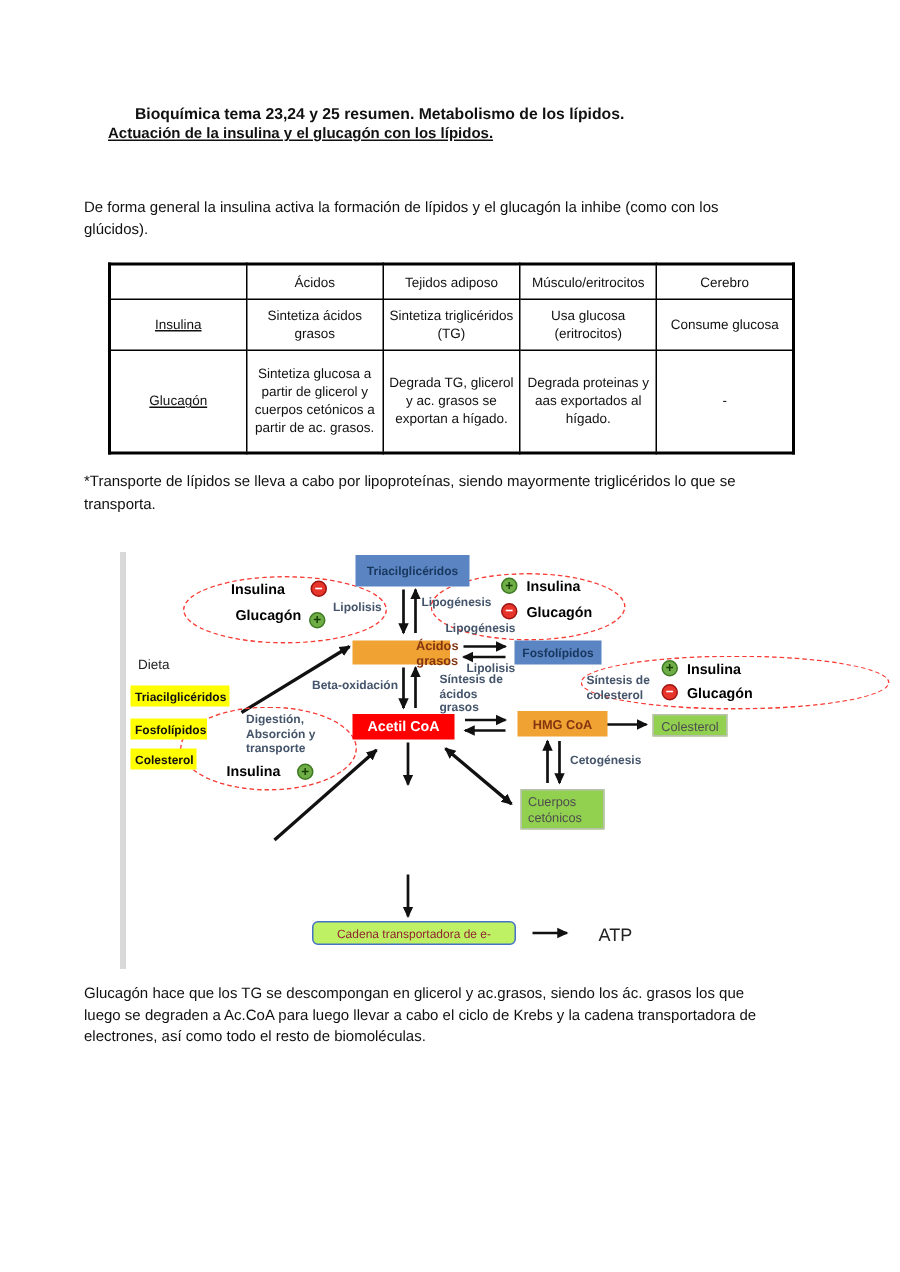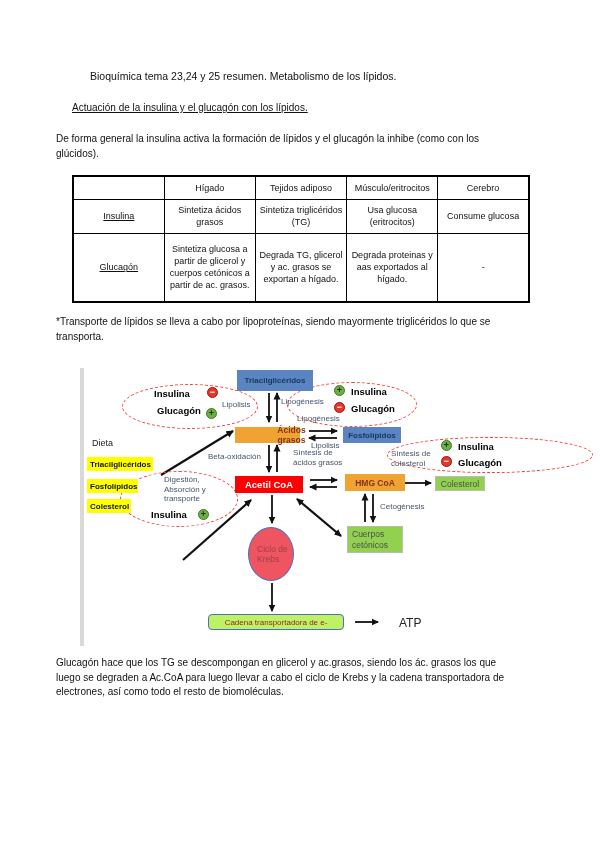--- a/index.html
+++ b/index.html
@@ -1,20 +1,20 @@
 <!DOCTYPE html>
 <html><head>
 <meta charset="utf-8">
 <style>
   * { margin:0; padding:0; box-sizing:border-box; }
   html,body { width:600px; height:848px; background:#ffffff; font-family:"Liberation Sans","DejaVu Sans",sans-serif; color:#111; }
   body { position:relative; overflow:hidden; }
 
-  .doc-title { position:absolute; left:90px; top:70px; width:470px; font-size:10.5px; font-weight:normal; }
-  .section-heading { position:absolute; left:72px; top:102px; width:470px; font-size:10px; text-decoration:underline; }
+  .doc-title { position:absolute; left:90px; top:70px; width:470px; font-size:10.5px; font-weight:bold; }
+  .section-heading { position:absolute; left:72px; top:84px; width:470px; font-size:10px; text-decoration:underline;font-weight:bold; }
   .para { position:absolute; left:56px; width:462px; font-size:10px; line-height:14.6px; }
   .para1 { top:132px; }
   .para2 { top:315px; }
   .para3 { top:656px; }
 
   
   table.hormone-table { position:absolute; left:72px; top:175px; width:458px; border-collapse:collapse; border:2px solid #000; table-layout:fixed; }
   table.hormone-table td, table.hormone-table th { border:1px solid #000; font-size:9px; font-weight:normal; text-align:center; vertical-align:middle; line-height:12px; padding:2px 3px; }
   tr.hdr td { height:23px; }
   tr.r1 td { height:34px; }
@@ -24,21 +24,21 @@
   
   .diagram { position:absolute; left:85px; top:364px; width:510px; height:286px; }
   .diagram-edge { position:absolute; left:80px; top:368px; width:4px; height:278px; background:#d9d9d9; }
   .d { position:absolute; }
   .nodebox { display:flex; align-items:center; justify-content:center; text-align:center; }
   .bluebox { background:#5b84c2; color:#17375e; font-size:8px; font-weight:bold; }
   .orangebox { background:#f0a232; color:#833511; font-size:8.5px; font-weight:bold; }
   .redbox { background:#ff0000; color:#ffffff; font-size:9.5px; font-weight:bold; }
   .greenbox { background:#92d050; color:#4d4d4d; font-size:8.5px; border:1px solid #b9bfae; }
   .yellowbox { background:#ffff00; color:#111; font-size:8px; font-weight:bold; justify-content:flex-start; padding-left:3px; }
-  .slate { color:#44546a; font-size:8px; line-height:9.5px; }
+  .slate { color:#44546a; font-size:8px; line-height:9.5px;font-weight:bold; }
   .hormone { font-size:9.5px; font-weight:bold; color:#000; }
   .plain { font-size:9px; color:#222; }
   .dashed-ellipse { border:1.6px dashed #f93c35; border-radius:50%; }
   .sign { width:11px; height:11px; border-radius:50%; display:flex; align-items:center; justify-content:center; font-size:9px; font-weight:bold; line-height:9px; }
   .sign.plus { background:#6fae46; border:1.5px solid #3e7a23; color:#143c00; }
   .sign.minus { background:#e8352b; border:1.5px solid #9c1410; color:#ffffff; }
   .krebs { background:#ef5560; border:1.5px solid #4472c4; border-radius:50%; color:#9c3f4b; font-size:8.5px; line-height:10px; display:flex; align-items:center; padding-left:8px; }
   .blueellipse { background:#4a7ebb; border:1px solid #3a67a3; border-radius:50%; color:#16365c; font-size:8px; line-height:10px; display:flex; align-items:center; padding-left:8px; }
   .cadena { background:#bef264; border:1.5px solid #4472c4; border-radius:4px; color:#8f2430; font-size:8px; display:flex; align-items:center; justify-content:center; }
   svg.arrows { position:absolute; left:0; top:0; pointer-events:none; }
@@ -47,21 +47,21 @@
 <body>
 
 <div class="doc-title">Bioquímica tema 23,24 y 25 resumen. Metabolismo de los lípidos.</div>
 <div class="section-heading">Actuación de la insulina y el glucagón con los lípidos.</div>
 <div class="para para1">De forma general la insulina activa la formación de lípidos y el glucagón la inhibe (como con los glúcidos).</div>
 
 <table class="hormone-table">
   <tbody>
       <tr class="hdr">
     <td></td>
-    <td>Hígado</td>
+    <td>Ácidos</td>
     <td>Tejidos adiposo</td>
     <td>Músculo/eritrocitos</td>
     <td>Cerebro</td>
   </tr>
   <tr class="r1">
     <td class="rowlabel">Insulina</td>
     <td>Sintetiza ácidos grasos</td>
     <td>Sintetiza triglicéridos (TG)</td>
     <td>Usa glucosa (eritrocitos)</td>
     <td>Consume glucosa</td>
@@ -133,21 +133,20 @@
   <span class="d sign minus" style="left:356px; top:92px;">−</span>
   <div class="d hormone" style="left:373px; top:93px;">Glucagón</div>
 
   <div class="d nodebox bluebox" style="left:152px; top:6px; width:76px; height:21px;">Triacilglicéridos</div>
   <div class="d nodebox orangebox" style="left:150px; top:63px; width:65px; height:16px;padding-left:48px;">Ácidos grasos</div>
   <div class="d nodebox bluebox" style="left:258px; top:63px; width:58px; height:16px;">Fosfolípidos</div>
   <div class="d nodebox redbox" style="left:150px; top:112px; width:68px; height:17px;">Acetil CoA</div>
   <div class="d nodebox orangebox" style="left:260px; top:110px; width:60px; height:17px;">HMG CoA</div>
   <div class="d nodebox greenbox" style="left:350px; top:112px; width:50px; height:15px;">Colesterol</div>
   <div class="d greenbox" style="left:262px; top:162px; width:56px; height:27px; padding:2px 0 0 4px; line-height:11px;">Cuerpos cetónicos</div>
-  <div class="d krebs" style="left:163px; top:163px; width:46px; height:54px;">Ciclo de Krebs</div>
   <div class="d cadena" style="left:123px; top:250px; width:136px; height:16px;">Cadena transportadora de e-</div>
   <div class="d plain" style="left:314px; top:252px; font-size:12px;">ATP</div>
 
   <div class="d plain" style="left:7px; top:74px;">Dieta</div>
   <div class="d nodebox yellowbox" style="left:2px; top:93px; width:66px; height:14px;">Triacilglicéridos</div>
   <div class="d nodebox yellowbox" style="left:2px; top:115px; width:51px; height:14px;">Fosfolípidos</div>
   <div class="d nodebox yellowbox" style="left:2px; top:135px; width:44px; height:14px;">Colesterol</div>
 
   <div class="d slate" style="left:196px; top:33px;">Lipogénesis</div>
   <div class="d slate" style="left:212px; top:50px;">Lipogénesis</div>

